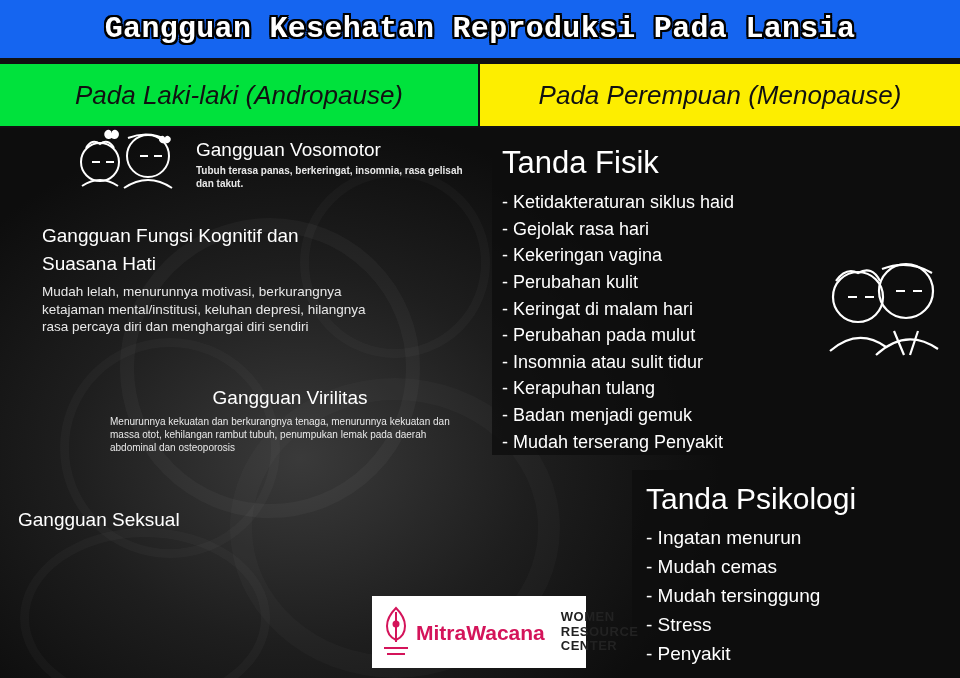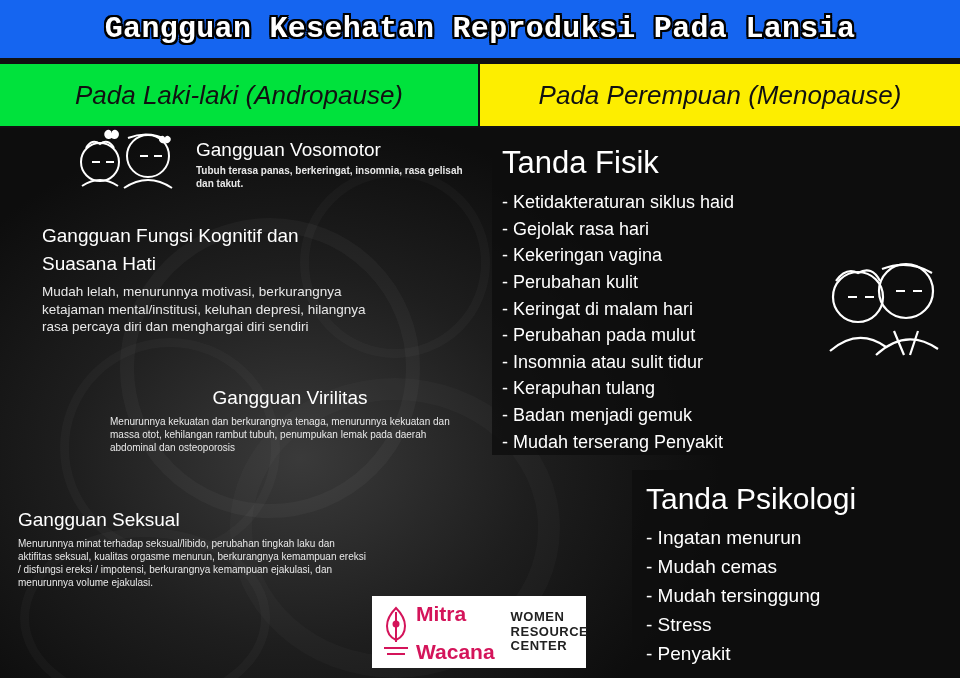--- a/index.html
+++ b/index.html
@@ -130,22 +130,22 @@
   .box-psiko li { font-size: 19px; line-height: 1.52; }
 
   
   .logo {
     position: absolute; left: 372px; top: 596px; width: 214px; height: 72px;
     background: #fff;
     display: flex; align-items: center; padding: 4px 6px;
   }
   .logo-mark { width: 36px; height: 56px; flex: 0 0 36px; }
   .logo-name {
-    display: flex; flex-direction: column; 
-    margin-left: 2px; line-height: 1.0; gap: 17px;
+    display: flex; flex-direction: row; 
+    margin-left: 2px; line-height: 1.0;
   }
   .logo-name .l1 { font-size: 21px; font-weight: bold; color: #d4145a; }
   .logo-name .l2 { font-size: 21px; font-weight: bold; color: #d4145a; }
   .logo-div { width: 2px; height: 54px; background: #333; margin: 0 8px; }
   .logo-right {
     display: flex; flex-direction: column; justify-content: center;
     line-height: 1.12;
   }
   .logo-right span { font-size: 13px; font-weight: bold; color: #222; letter-spacing: 0.5px; }
 </style>
@@ -216,21 +216,20 @@
       <p>Mudah lelah, menurunnya motivasi, berkurangnya ketajaman mental/institusi, keluhan depresi, hilangnya rasa percaya diri dan menghargai diri sendiri</p>
     </div>
 
     <div class="blk" id="blk-virilitas">
       <h3>Gangguan Virilitas</h3>
       <p>Menurunnya kekuatan dan berkurangnya tenaga, menurunnya kekuatan dan massa otot, kehilangan rambut tubuh, penumpukan lemak pada daerah abdominal dan osteoporosis</p>
     </div>
 
     <div class="blk" id="blk-seksual">
       <h3>Gangguan Seksual</h3>
-      <p>Menurunnya minat terhadap seksual/libido, perubahan tingkah laku dan aktifitas seksual, kualitas orgasme menurun, berkurangnya kemampuan ereksi / disfungsi ereksi / impotensi, berkurangnya kemampuan ejakulasi, dan menurunnya volume ejakulasi.</p>
     </div>
   </div>
 
   <div class="box-fisik">
     <h2>Tanda Fisik</h2>
     <ul>
       <li>- Ketidakteraturan siklus haid</li>
       <li>- Gejolak rasa hari</li>
       <li>- Kekeringan vagina</li>
       <li>- Perubahan kulit</li>

